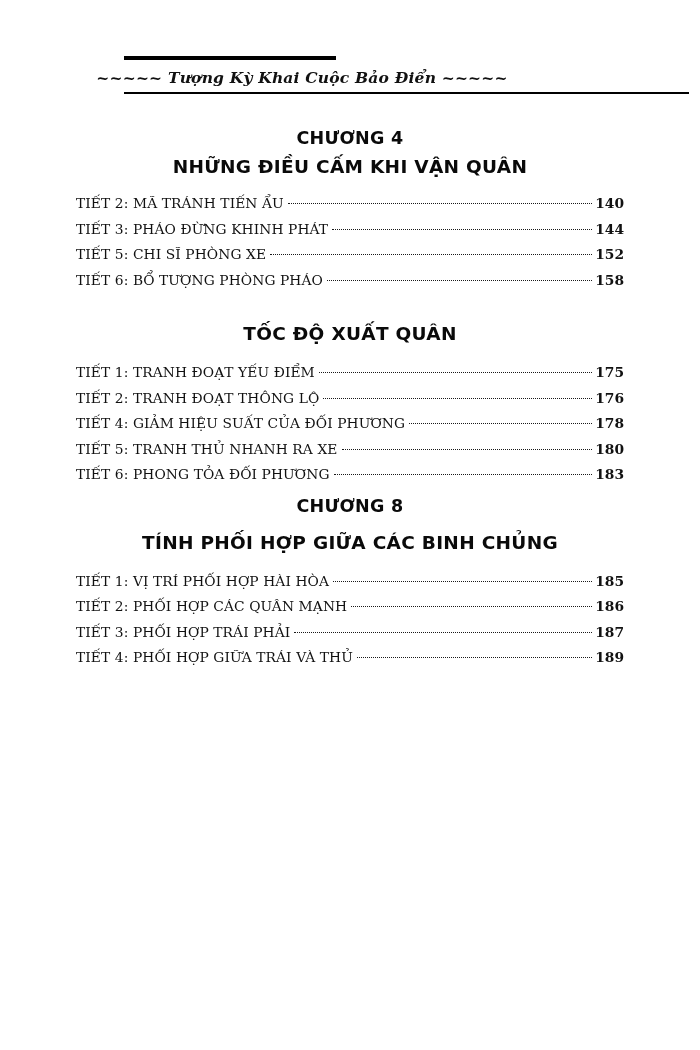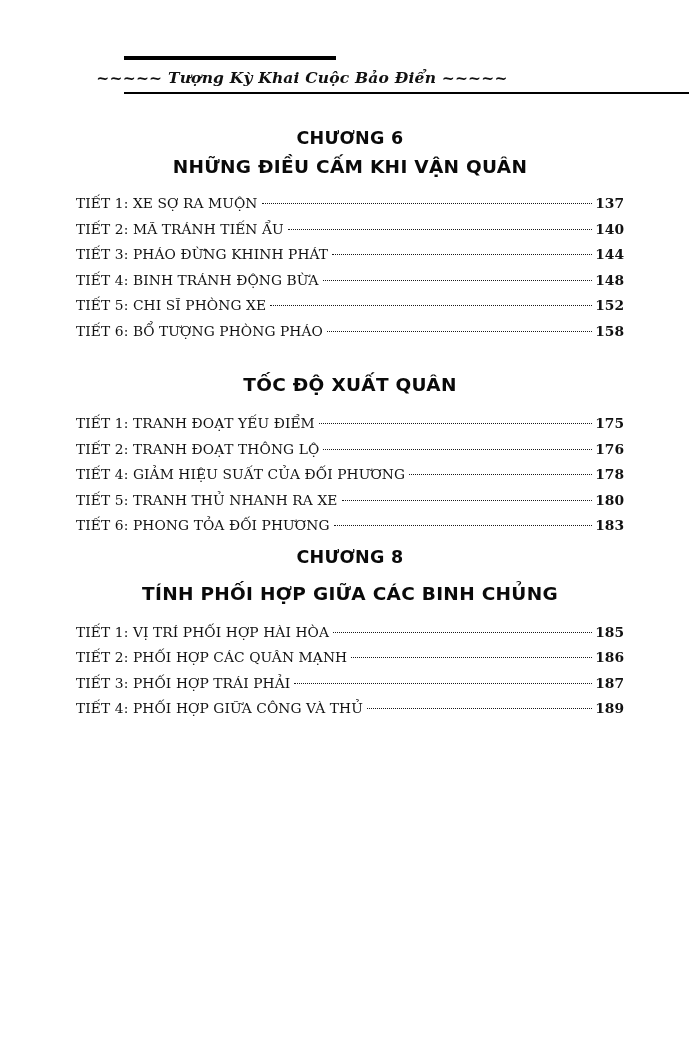--- a/index.html
+++ b/index.html
@@ -148,44 +148,34 @@
   <div class="header">
     <div class="header-rule-top"></div>
     <div class="header-title">~~~~~ Tượng Kỳ Khai Cuộc Bảo Điển ~~~~~</div>
     <div class="header-rule-bottom"></div>
   </div>
 
   <div class="content">
 
     <div class="chapter-block">
       <div class="gap-ch6-head"></div>
-      <div class="chapter-heading">CHƯƠNG 6</div>
+      <div class="chapter-heading">CHƯƠNG 4</div>
       <div class="gap-ch6-sub"></div>
       <div class="chapter-subtitle">NHỮNG ĐIỀU CẤM KHI VẬN QUÂN</div>
       <div class="gap-ch6-list"></div>
       <ul class="toc-list">
         <li class="toc-entry">
-          <span class="toc-label">TIẾT 1: XE SỢ RA MUỘN</span>
-          <span class="toc-dots"></span>
-          <span class="toc-page">137</span>
-        </li>
-        <li class="toc-entry">
           <span class="toc-label">TIẾT 2: MÃ TRÁNH TIẾN ẨU</span>
           <span class="toc-dots"></span>
           <span class="toc-page">140</span>
         </li>
         <li class="toc-entry">
           <span class="toc-label">TIẾT 3: PHÁO ĐỪNG KHINH PHÁT</span>
           <span class="toc-dots"></span>
           <span class="toc-page">144</span>
-        </li>
-        <li class="toc-entry">
-          <span class="toc-label">TIẾT 4: BINH TRÁNH ĐỘNG BỪA</span>
-          <span class="toc-dots"></span>
-          <span class="toc-page">148</span>
         </li>
         <li class="toc-entry">
           <span class="toc-label">TIẾT 5: CHI SĨ PHÒNG XE</span>
           <span class="toc-dots"></span>
           <span class="toc-page">152</span>
         </li>
         <li class="toc-entry">
           <span class="toc-label">TIẾT 6: BỔ TƯỢNG PHÒNG PHÁO</span>
           <span class="toc-dots"></span>
           <span class="toc-page">158</span>
@@ -247,21 +237,21 @@
           <span class="toc-label">TIẾT 2: PHỐI HỢP CÁC QUÂN MẠNH</span>
           <span class="toc-dots"></span>
           <span class="toc-page">186</span>
         </li>
         <li class="toc-entry">
           <span class="toc-label">TIẾT 3: PHỐI HỢP TRÁI PHẢI</span>
           <span class="toc-dots"></span>
           <span class="toc-page">187</span>
         </li>
         <li class="toc-entry">
-          <span class="toc-label">TIẾT 4: PHỐI HỢP GIỮA CÔNG VÀ THỦ</span>
+          <span class="toc-label">TIẾT 4: PHỐI HỢP GIỮA TRÁI VÀ THỦ</span>
           <span class="toc-dots"></span>
           <span class="toc-page">189</span>
         </li>
       </ul>
     </div>
 
   </div>
 </div>
 
 </body></html>

